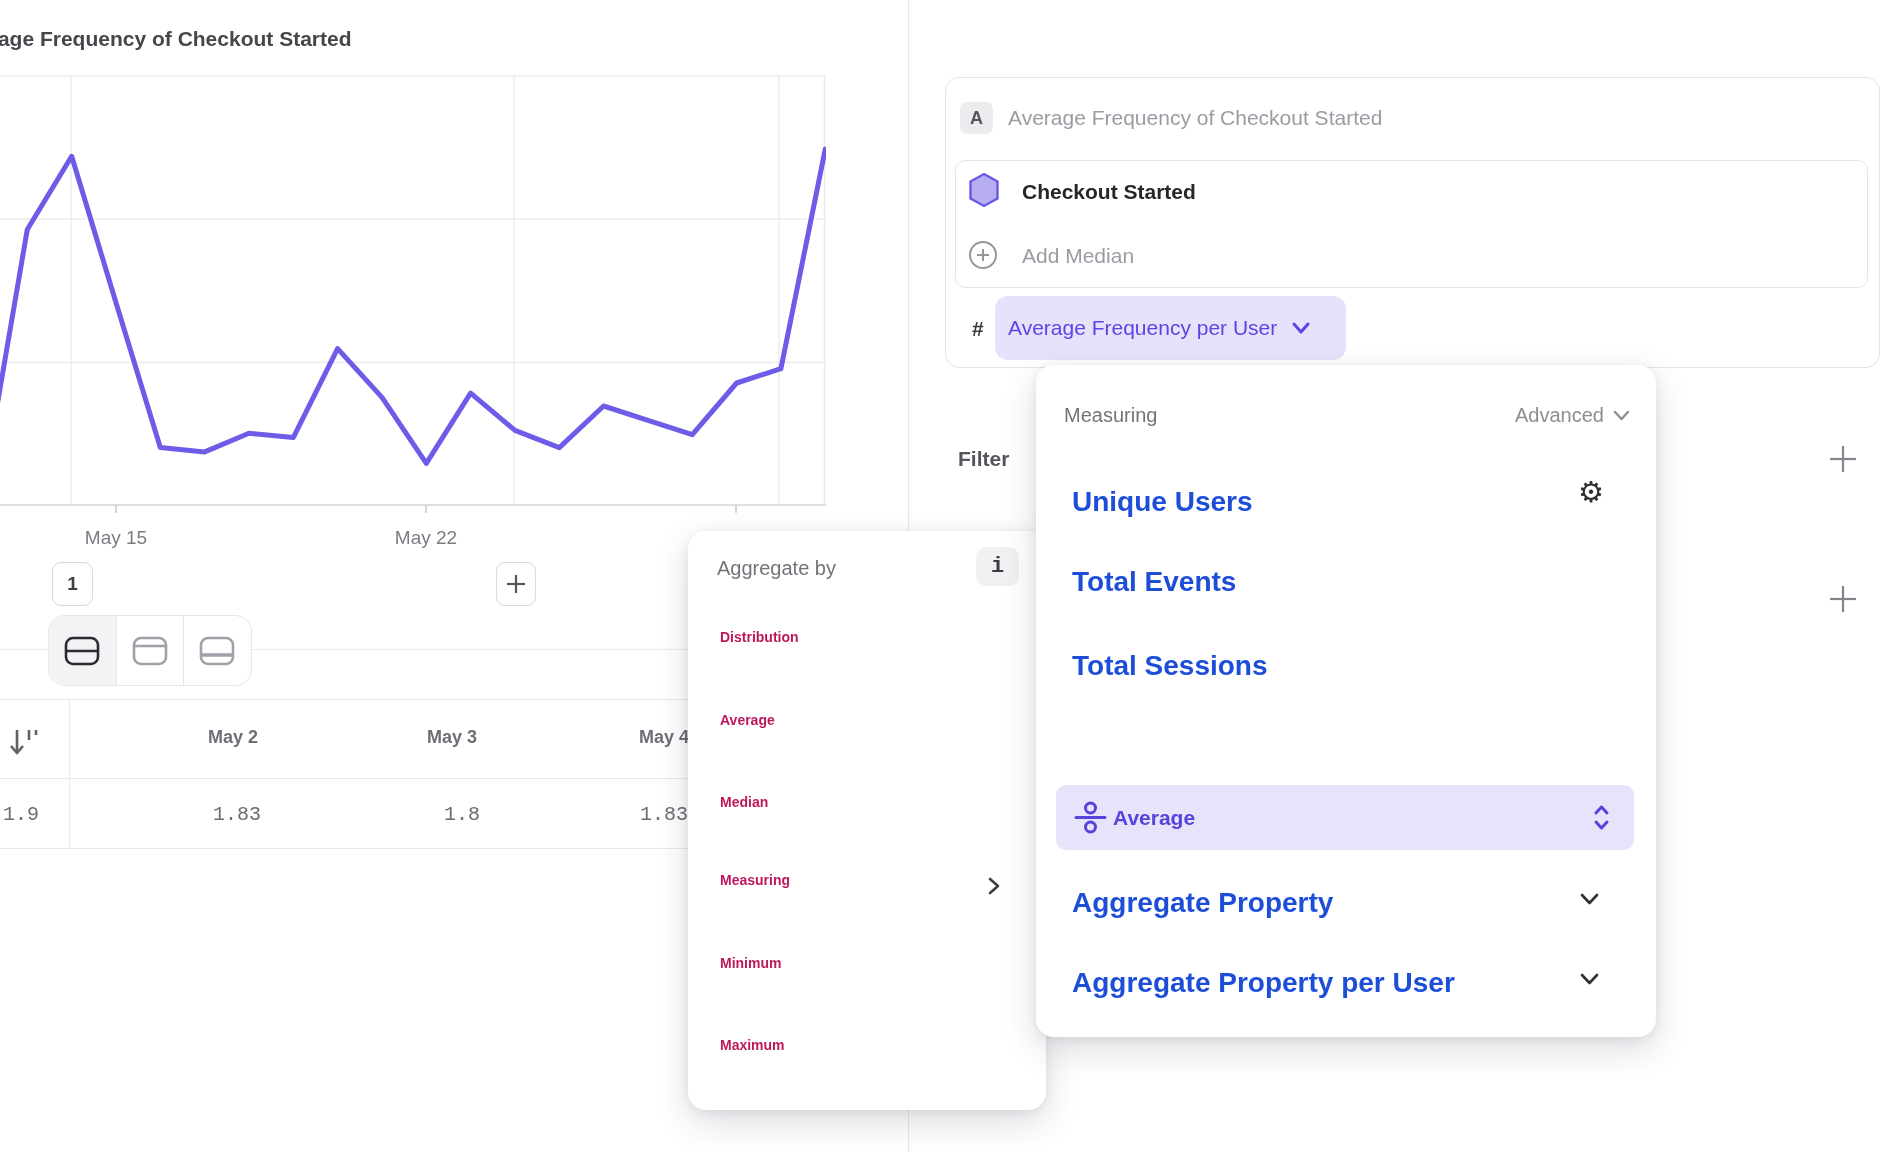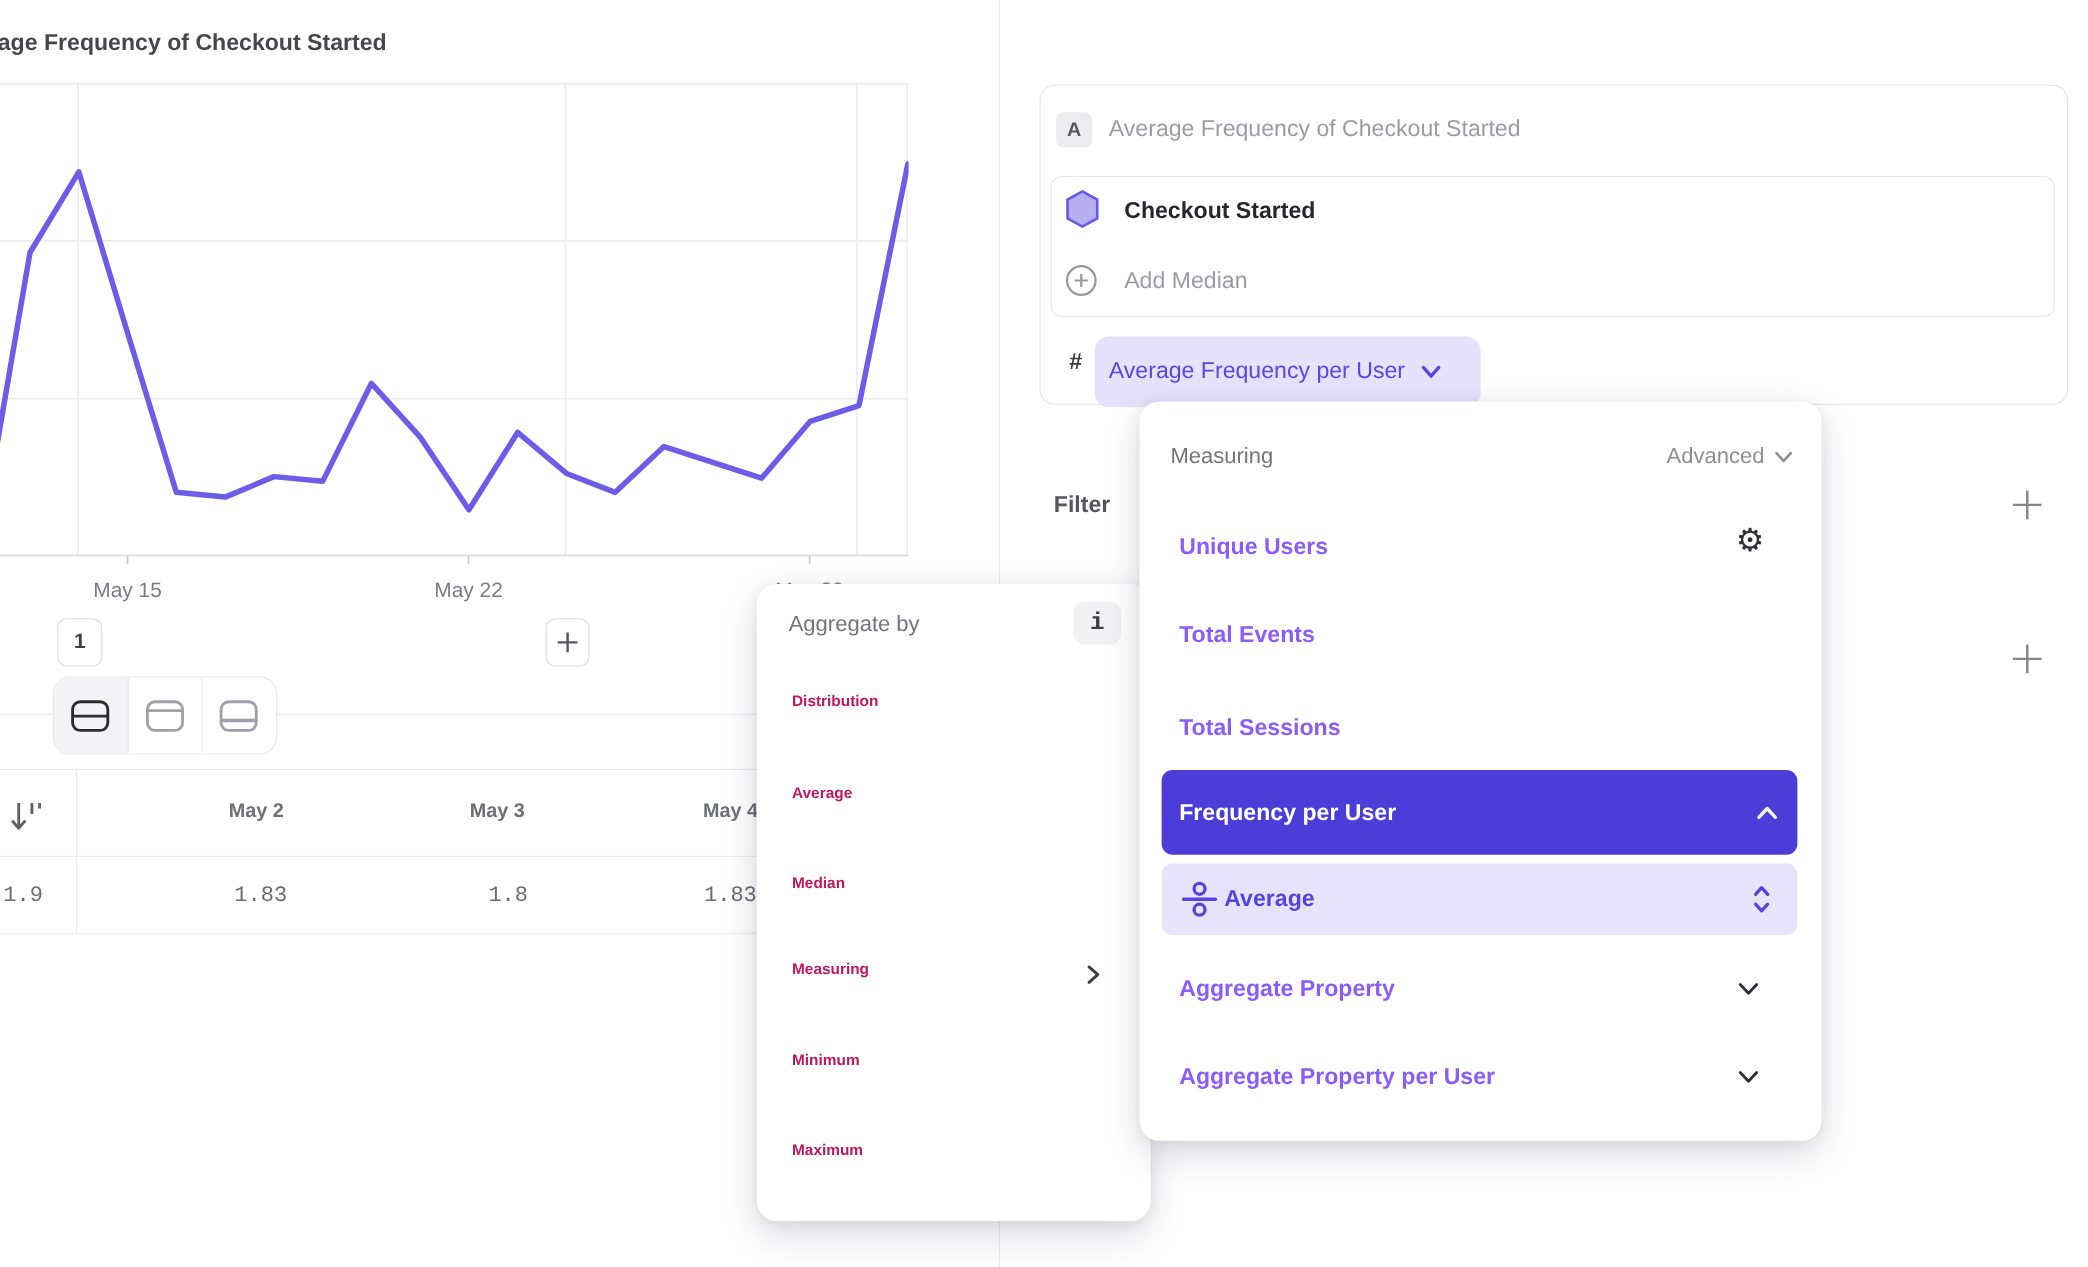--- a/index.html
+++ b/index.html
@@ -25,30 +25,30 @@
   
   .v-divider{left:908px;top:0;width:1px;height:1152px;background:#e8e8ea;z-index:0;}
   .metrics-title{left:953px;top:-22px;font-size:24px;font-weight:700;color:#38383e;z-index:0;}
   .metric-card{left:945px;top:77px;width:933px;height:289px;border:1.5px solid #e4e4e7;border-radius:14px;background:#fff;z-index:1;}
   .badge-a{left:960px;top:102px;width:33px;height:32px;background:#ececef;border-radius:7px;display:flex;align-items:center;justify-content:center;font-size:18px;font-weight:600;color:#55555c;z-index:2;}
   .metric-name{left:1008px;top:106px;font-size:21px;color:#9b9ba3;z-index:2;white-space:nowrap;}
   .event-box{left:955px;top:160px;width:911px;height:126px;border:1.5px solid #e6e6e9;border-radius:10px;background:#fff;z-index:2;}
   .event-label{left:1022px;top:180px;font-size:21px;font-weight:700;color:#26262b;z-index:3;}
   .addevent-label{left:1022px;top:244px;font-size:21px;font-weight:500;color:#9b9ba3;z-index:3;}
   .hash{left:972px;top:317px;font-size:21px;font-weight:600;color:#3a3a40;z-index:2;}
-  .measure-pill{left:995px;top:306px;width:351px;height:64px;background:#e6e2fb;border-radius:13px;display:flex;align-items:center;z-index:2;}
+  .measure-pill{left:995px;top:296px;width:351px;height:64px;background:#e6e2fb;border-radius:13px;display:flex;align-items:center;z-index:2;}
   .measure-pill span{margin-left:13px;font-size:21px;font-weight:500;color:#5b45e4;white-space:nowrap;}
   .filter-label{left:958px;top:447px;font-size:21px;font-weight:700;color:#55555c;z-index:1;}
   .plus-side{z-index:1;}
 
   
   .popover{background:#fff;border-radius:18px;box-shadow:0 12px 34px rgba(40,40,60,.16),0 2px 10px rgba(40,40,60,.08);margin-left:39px;}
   .measuring-panel{left:997px;top:365px;width:620px;height:672px;z-index:6;}
   .aggregate-panel{left:649px;top:531px;width:358px;height:579px;z-index:5;}
-  .menu-label{font-size:21px;font-weight:600;color:#8b5cf6;white-space:nowrap;}
+  .menu-label{font-size:28px;font-weight:600;color:#1d4ed8;white-space:nowrap;}
   .menu-label-lg{font-size:14px;font-weight:600;color:#be185d;white-space:nowrap;}
   .muted{font-size:20px;font-weight:500;color:#73737a;}
   .sel-row{left:20px;top:335px;width:578px;height:77px;background:#4b3dd8;border-radius:10px;display:flex;align-items:center;}
   .sel-row span{margin-left:16px;font-size:21px;font-weight:600;color:#fff;}
   .sub-row{left:20px;top:420px;width:578px;height:65px;background:#e7e3fb;border-radius:10px;display:flex;align-items:center;}
   .sub-row span.lbl{margin-left:25px;font-size:21px;font-weight:600;color:#5544dc;}
   .gear{left:542px;top:113px;font-size:29px;color:#2f2f35;line-height:1;}
   .info-badge{left:288px;top:16px;width:43px;height:39px;background:#f1f1f3;border-radius:10px;display:flex;align-items:center;justify-content:center;
     font-family:"Liberation Mono",monospace;font-size:22px;font-weight:700;color:#3c3c42;}
 </style>
@@ -196,26 +196,20 @@
         <polyline points="2,2 8.5,9 15,2" fill="none" stroke="#8d8d94" stroke-width="2.4" stroke-linecap="round" stroke-linejoin="round"></polyline>
       </svg>
     </div>
 
     <div class="abs menu-label" style="left:36px;top:121px;">Unique Users</div>
     <div class="abs gear">⚙</div>
 
     <div class="abs menu-label" style="left:36px;top:201px;">Total Events</div>
     <div class="abs menu-label" style="left:36px;top:285px;">Total Sessions</div>
 
-    <div class="abs sel-row">
-      <span>Frequency per User</span>
-      <svg style="position:absolute;right:18px;top:32px;" width="19" height="13" viewBox="0 0 19 13">
-        <polyline points="2,11 9.5,3 17,11" fill="none" stroke="#ffffff" stroke-width="3" stroke-linecap="round" stroke-linejoin="round"></polyline>
-      </svg>
-    </div>
 
     <div class="abs sub-row">
       <svg style="position:absolute;left:18px;top:16px;" width="33" height="33" viewBox="0 0 33 33">
         <circle cx="16.5" cy="7" r="5" fill="none" stroke="#5544dc" stroke-width="3"></circle>
         <line x1="2" y1="16.5" x2="31" y2="16.5" stroke="#5544dc" stroke-width="3" stroke-linecap="round"></line>
         <circle cx="16.5" cy="26" r="5" fill="none" stroke="#5544dc" stroke-width="3"></circle>
       </svg>
       <span class="lbl" style="margin-left:57px;">Average</span>
       <svg style="position:absolute;right:24px;top:19px;" width="17" height="27" viewBox="0 0 17 27">
         <polyline points="3,9 8.5,3 14,9" fill="none" stroke="#5544dc" stroke-width="3" stroke-linecap="round" stroke-linejoin="round"></polyline>

